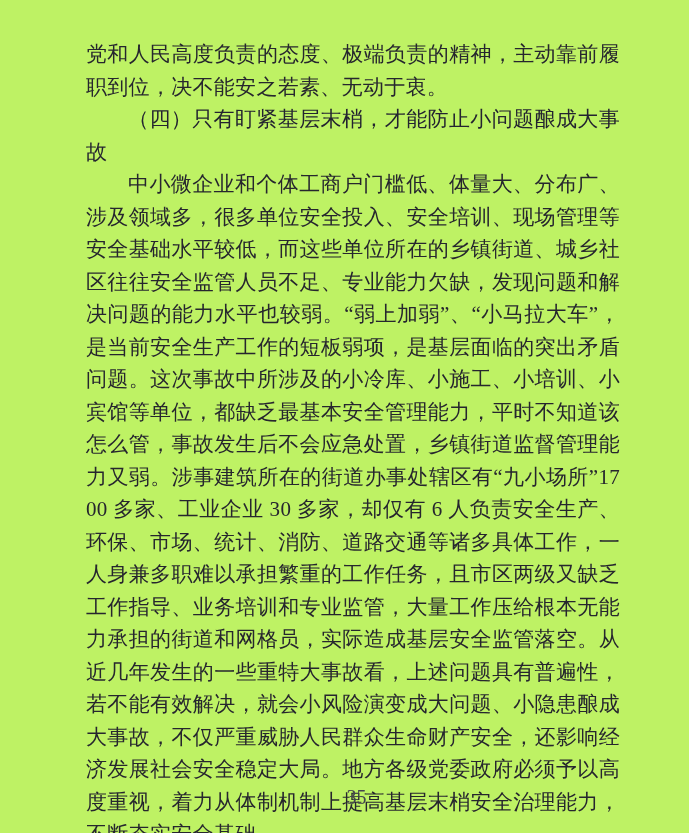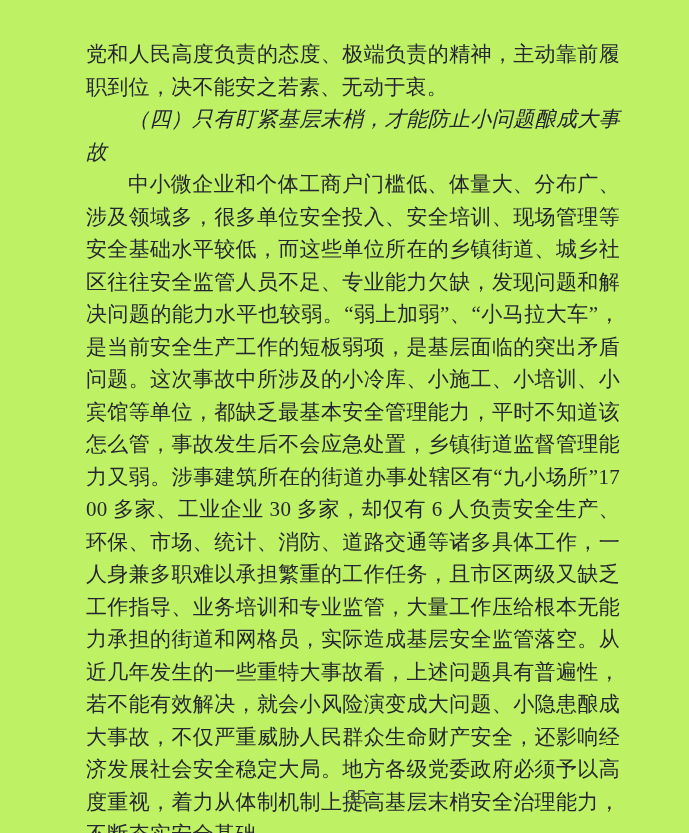--- a/index.html
+++ b/index.html
@@ -30,21 +30,20 @@
     text-justify: inter-ideograph;
     letter-spacing: 0.3px;
     word-break: break-all;
   }
   .para.indent {
     text-indent: 2em;
   }
   .para.heading {
     
     color: #232330;
-    font-style: italic;
   }
   .page-number {
     position: absolute;
     left: 12px;
     top: 786px;
     width: 100%;
     text-align: center;
     font-size: 20px;
     line-height: 22px;
     color: #44444e;

